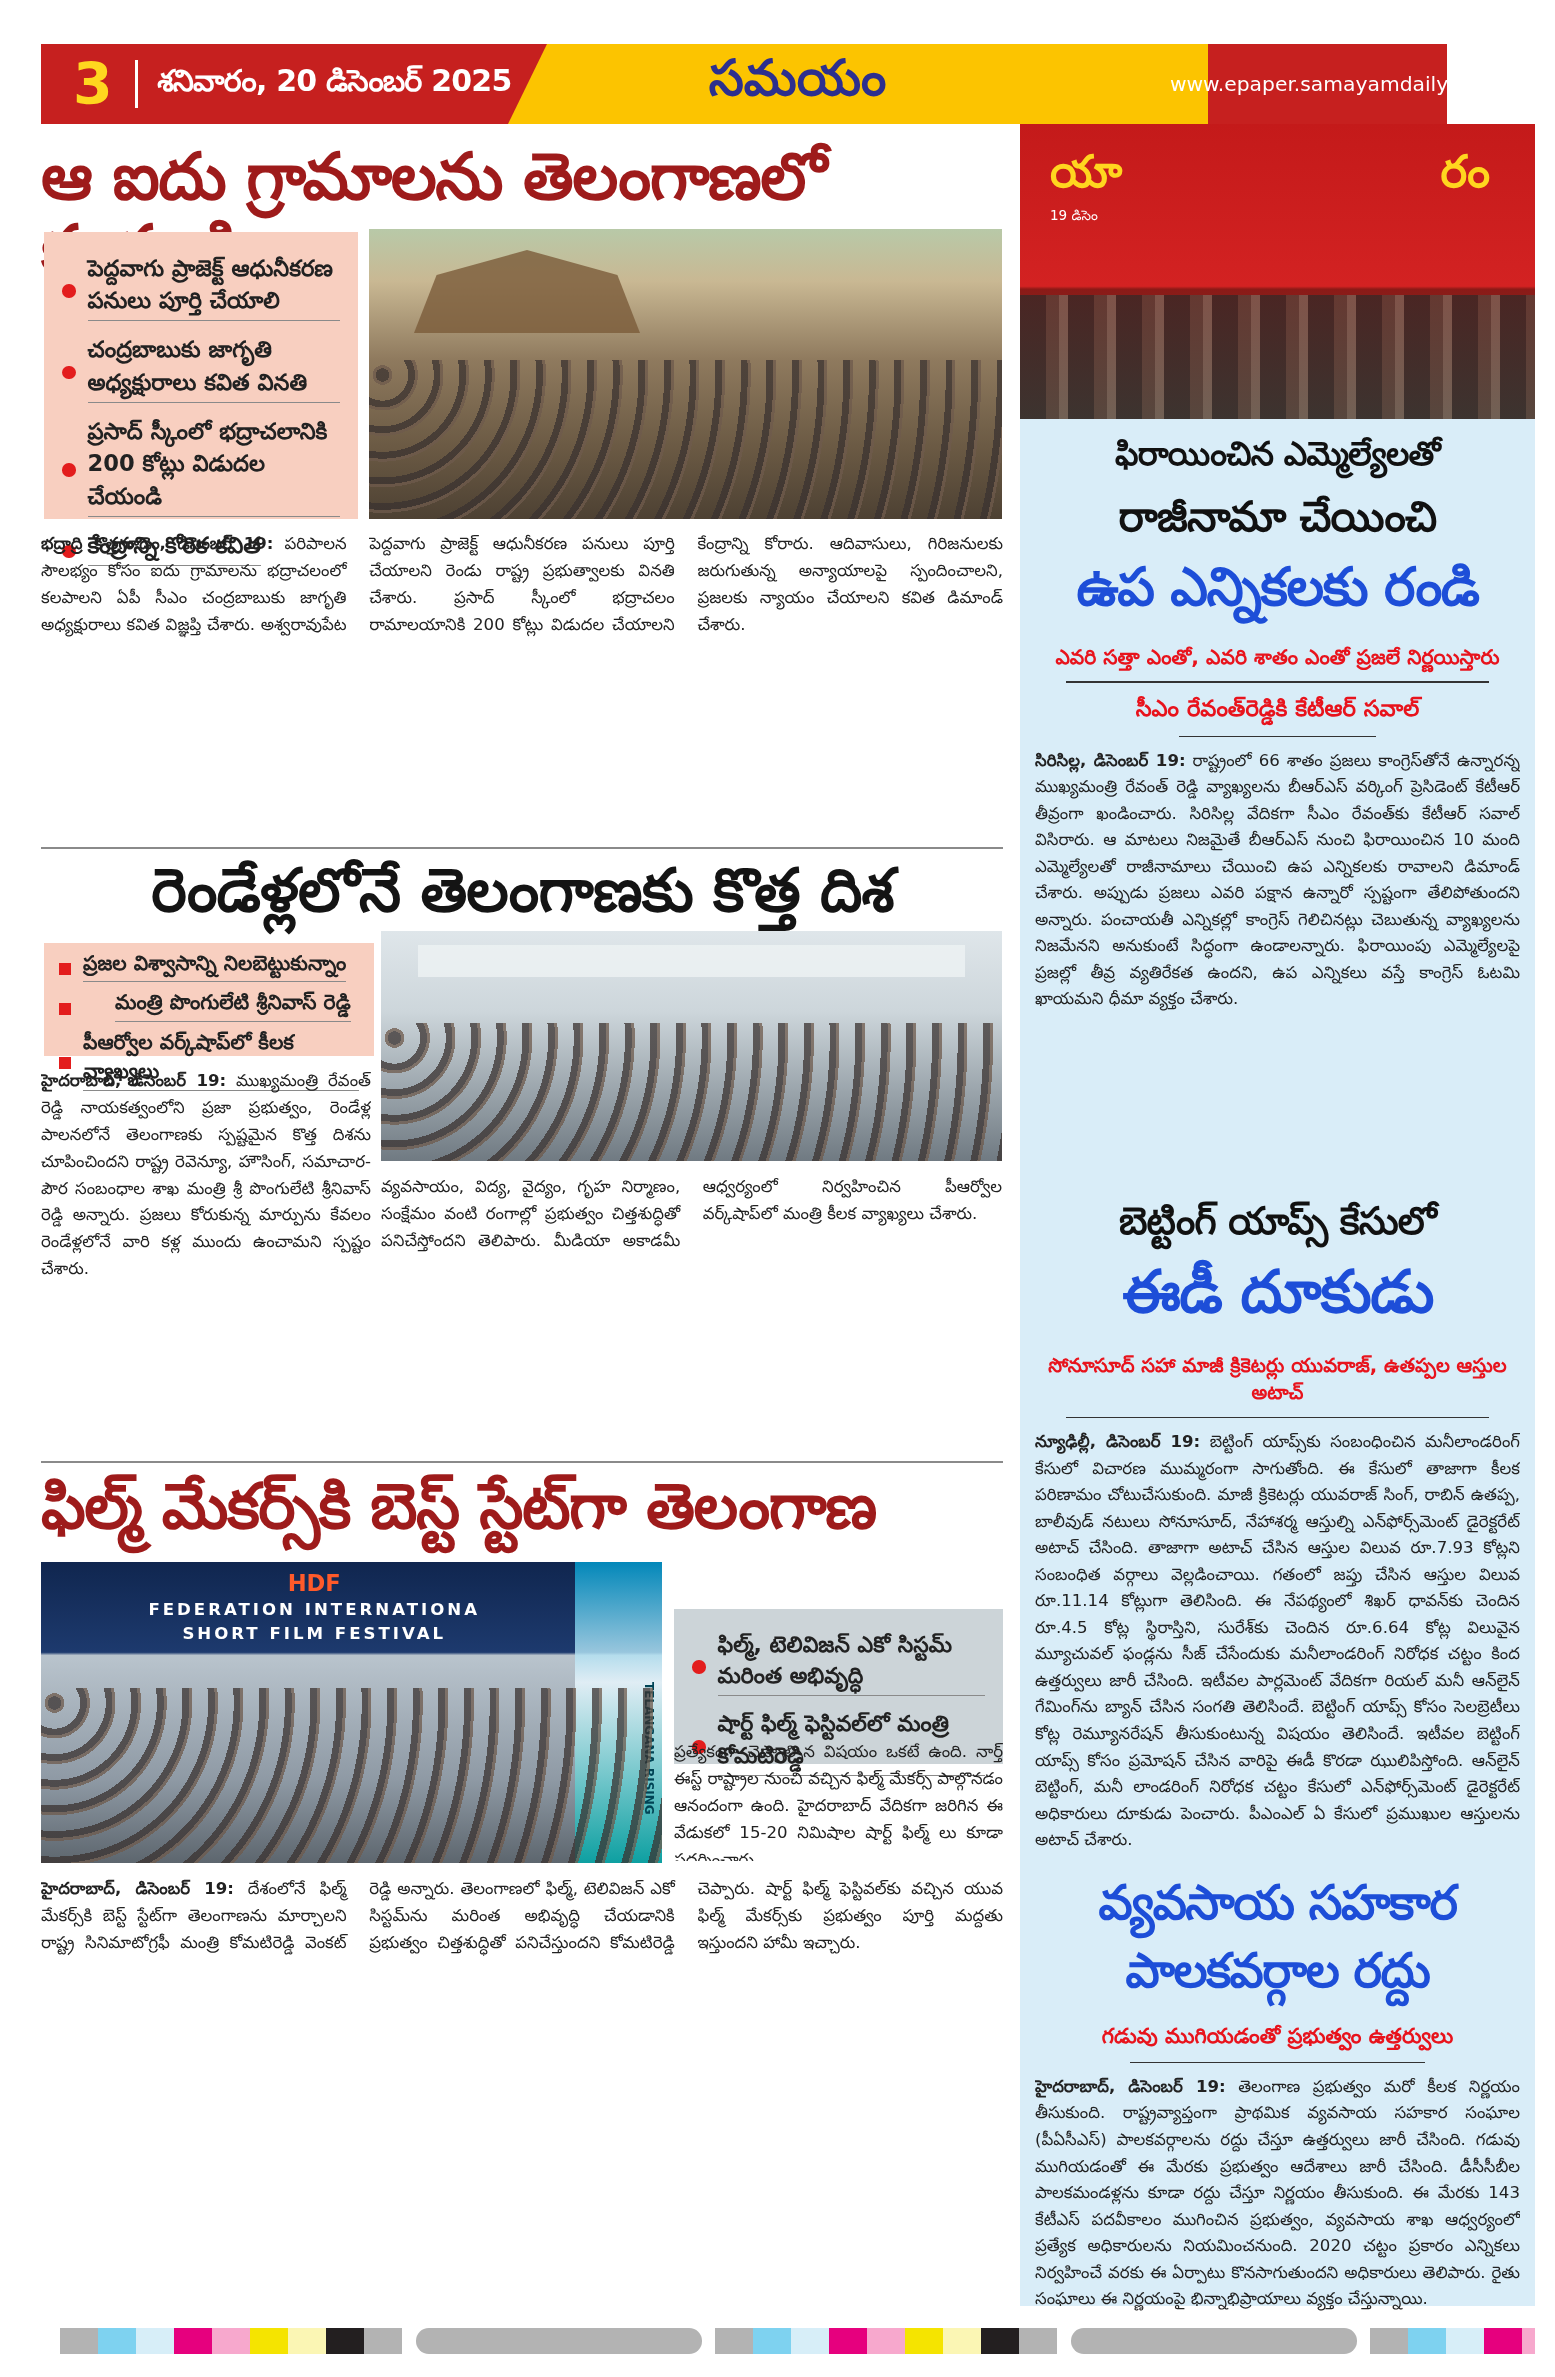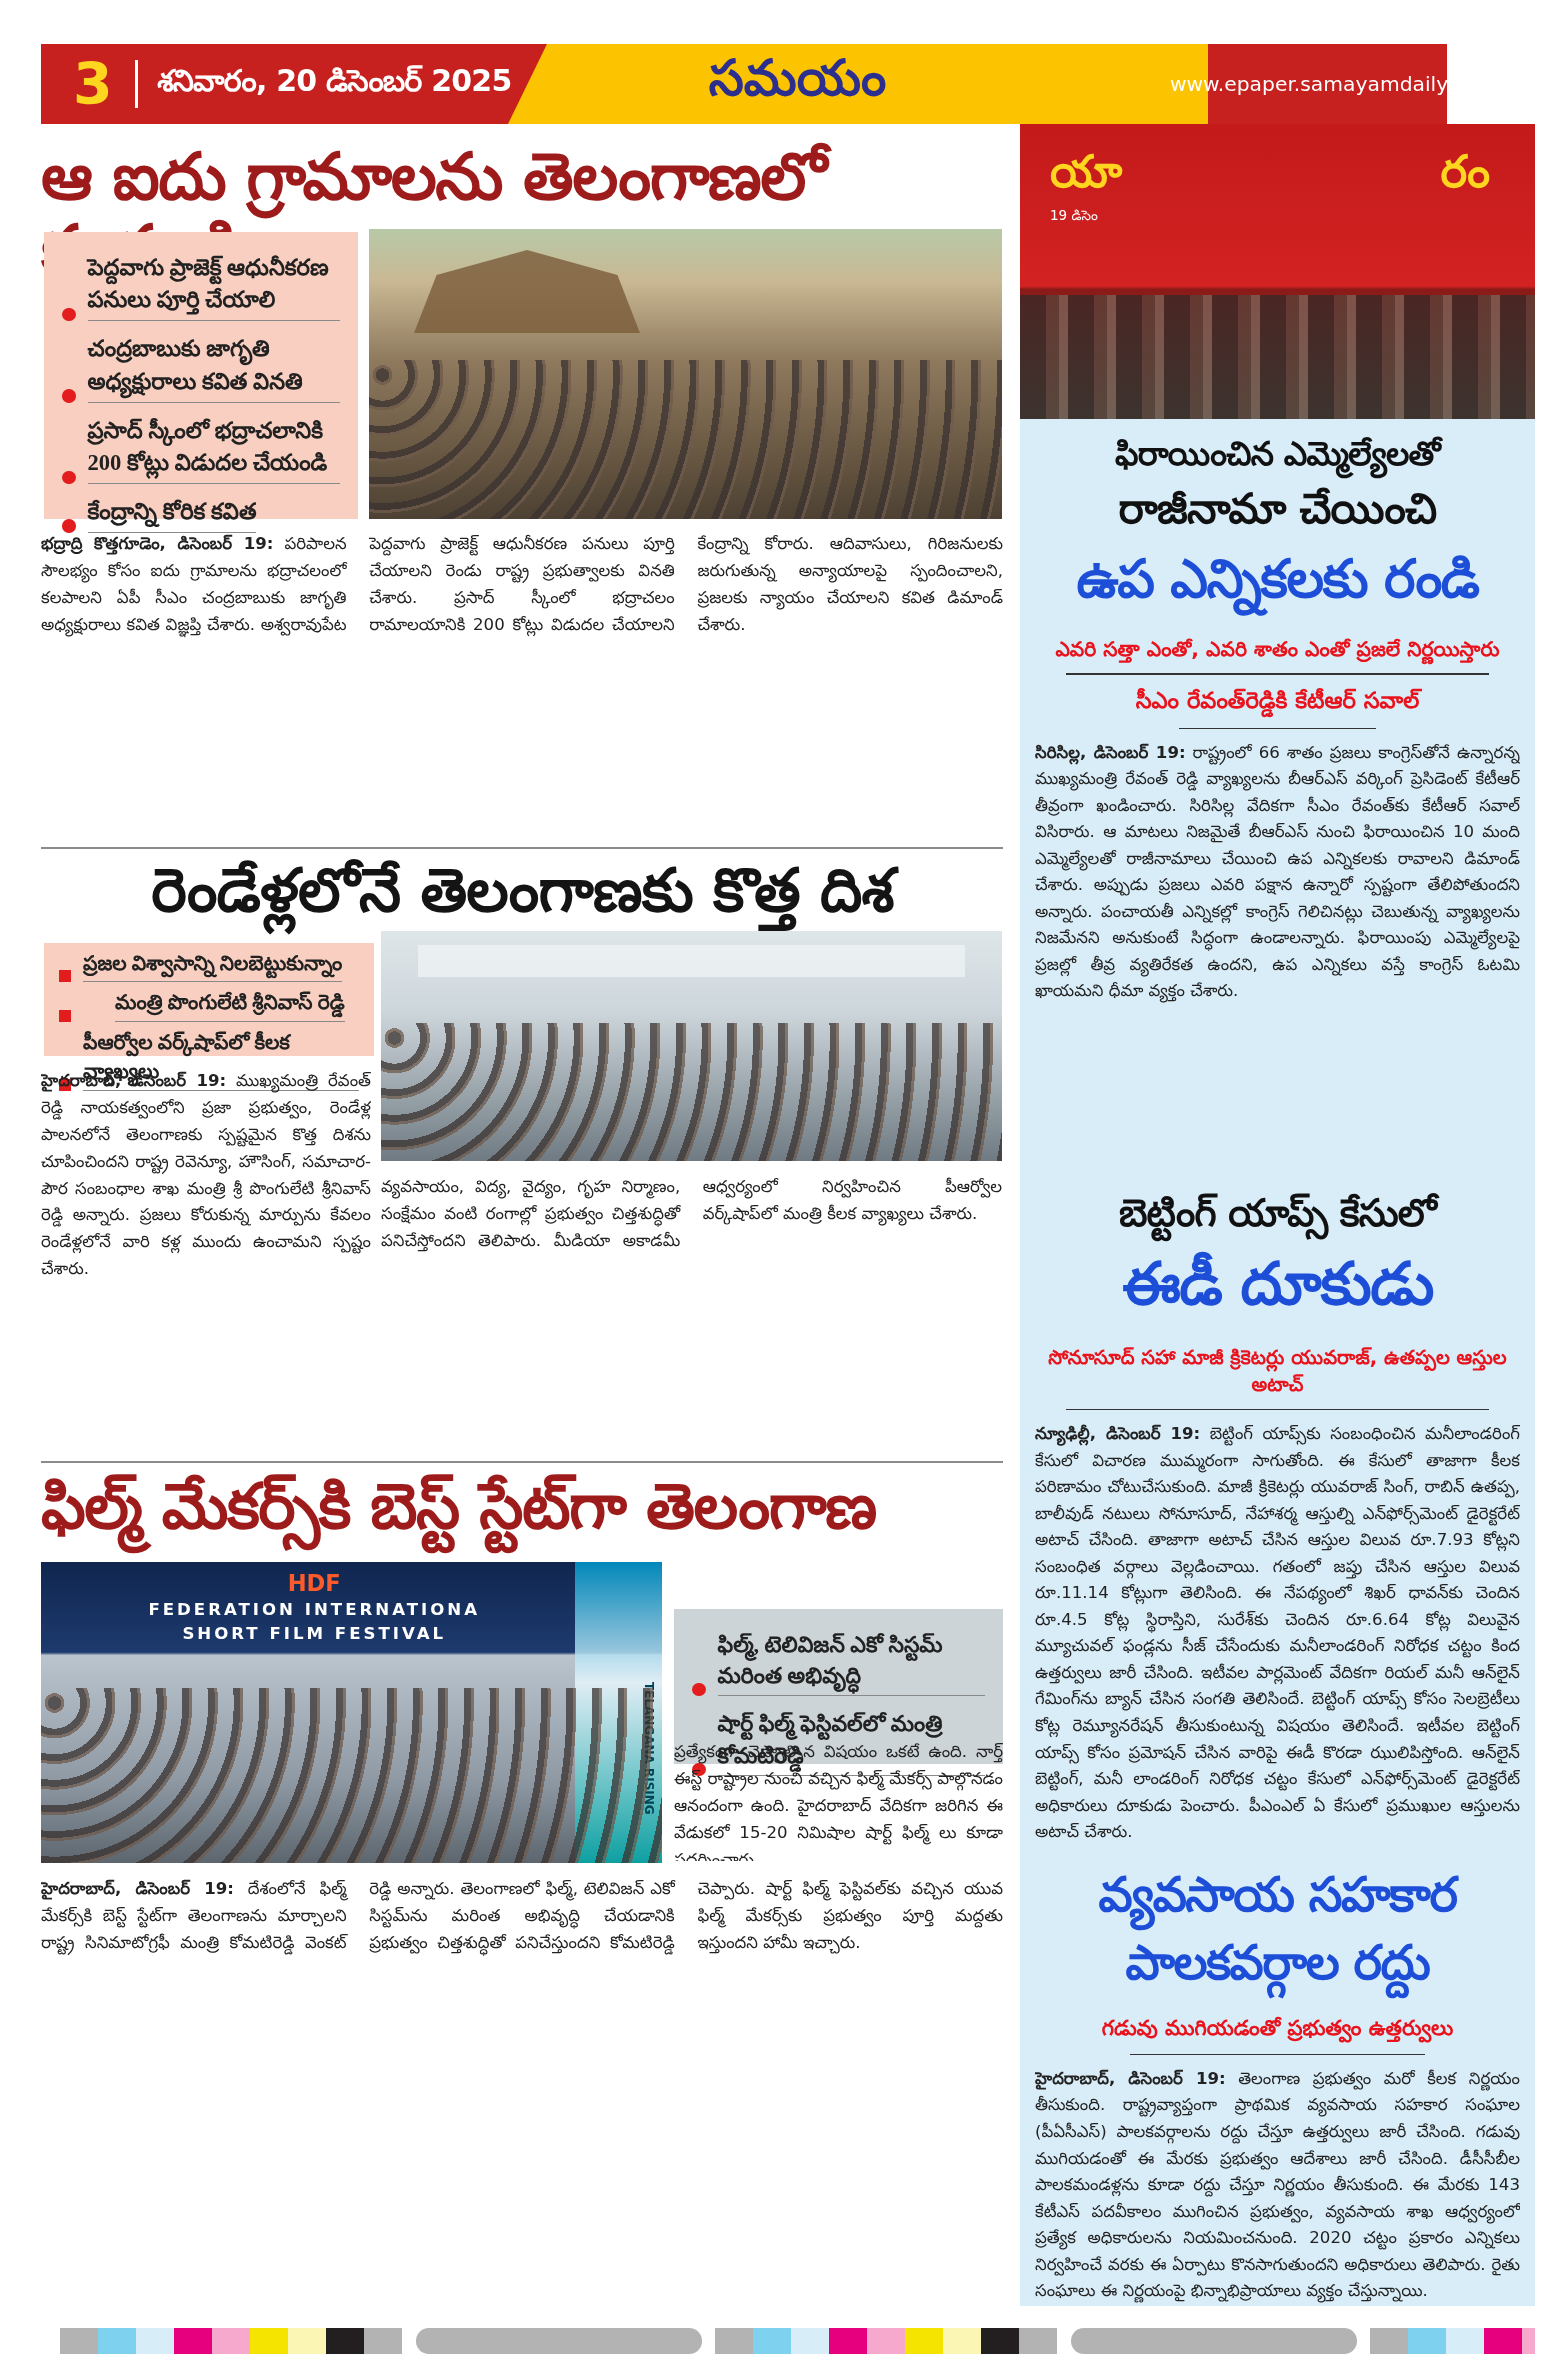--- a/index.html
+++ b/index.html
@@ -22,21 +22,21 @@
 
   
   .hl-red{color:#9e1b1b;font-weight:bold;letter-spacing:-1.5px;}
   .hl-black{color:#141414;font-weight:bold;letter-spacing:-0.8px;text-align:center;}
   .rule{background:#8a8a8a;height:2.3px;}
 
   
   .pinkbox{background:#f8cfc0;padding:19.6px 18px 13.5px 18px;box-sizing:border-box;}
   .greybox{background:#ccd4d8;padding:19.6px 18px 13.5px 18px;box-sizing:border-box;}
   .blist{list-style:none;margin:0;padding:0;}
-  .blist li{display:flex;align-items:flex-end;margin-bottom:12px;font-family:Liberation Serif, serif;}
+  .blist li{display:flex;align-items:center;margin-bottom:12px;}
   .dot{width:13.5px;height:13.5px;border-radius:50%;background:#e31d1d;flex:0 0 13.5px;margin:9px 12px 0 0;}
   .sq{width:12px;height:12px;background:#e31d1d;flex:0 0 12px;margin:7.5px 12px 0 0;}
   .bt{font-weight:bold;font-size:22.6px;line-height:1.45;color:#222;border-bottom:1.5px solid #8a8a8a;padding-bottom:3px;}
 
   
   .body-txt{font-size:16.6px;line-height:1.62;text-align:justify;color:#222;}
   .cols3{column-count:3;column-gap:22.6px;}
   .cols2{column-count:2;column-gap:22.6px;}
   .dl{font-weight:bold;}
 
@@ -56,21 +56,21 @@
   .ph-ktr{background:linear-gradient(180deg,#c41a1a 0%,#d32222 55%,#8c1a17 56%,#5c4a41 100%);}
   .ktr-frag{position:absolute;color:#ffd61f;font-weight:bold;font-size:45px;top:21px;}
   .ktr-date{position:absolute;color:#fff;font-size:13.5px;top:83px;left:30px;}
   .ppl{position:absolute;bottom:0;left:0;right:0;height:42%;
        background:repeating-linear-gradient(90deg,#2f2a28 0 25.6px,#55453c 25.6px 39px,#7a6a5d 39px 48px);opacity:.7;}
 
   
   .bluecol{left:1020px;top:124px;width:515px;height:2182px;background:#d9edf8;}
   .bc-inner{padding:0 12px;box-sizing:border-box;}
   .kick1{font-size:33px;font-weight:bold;text-align:center;color:#111;margin-top:15px;letter-spacing:-0.8px;}
-  .kick2{font-size:42px;font-weight:bold;text-align:center;color:#111;letter-spacing:-0.8px;margin-top:3px;}
+  .kick2{font-size:42px;font-weight:bold;text-align:center;color:#111;letter-spacing:-0.8px;margin-top:11px;}
   .bigk{font-size:53px;font-weight:bold;text-align:center;color:#1d4ed8;letter-spacing:-1.5px;margin-top:4.5px;}
   .redsub{color:#e8131c;font-weight:bold;text-align:center;font-size:20.3px;line-height:1.4;margin:12px auto 0 auto;width:94%;}
   .hairline{width:86%;height:1.5px;background:#333;margin:10.5px auto;}
   .bluebody{font-size:16.6px;line-height:1.6;text-align:justify;color:#222;margin:4.5px 3px 0 3px;overflow:hidden;}
 
   .footerbar{left:60px;top:2328px;width:1475px;height:25.6px;display:flex;align-items:stretch;overflow:hidden;}
   .footerbar div{flex:0 0 auto;}
 </style>
 </head>
 <body>

